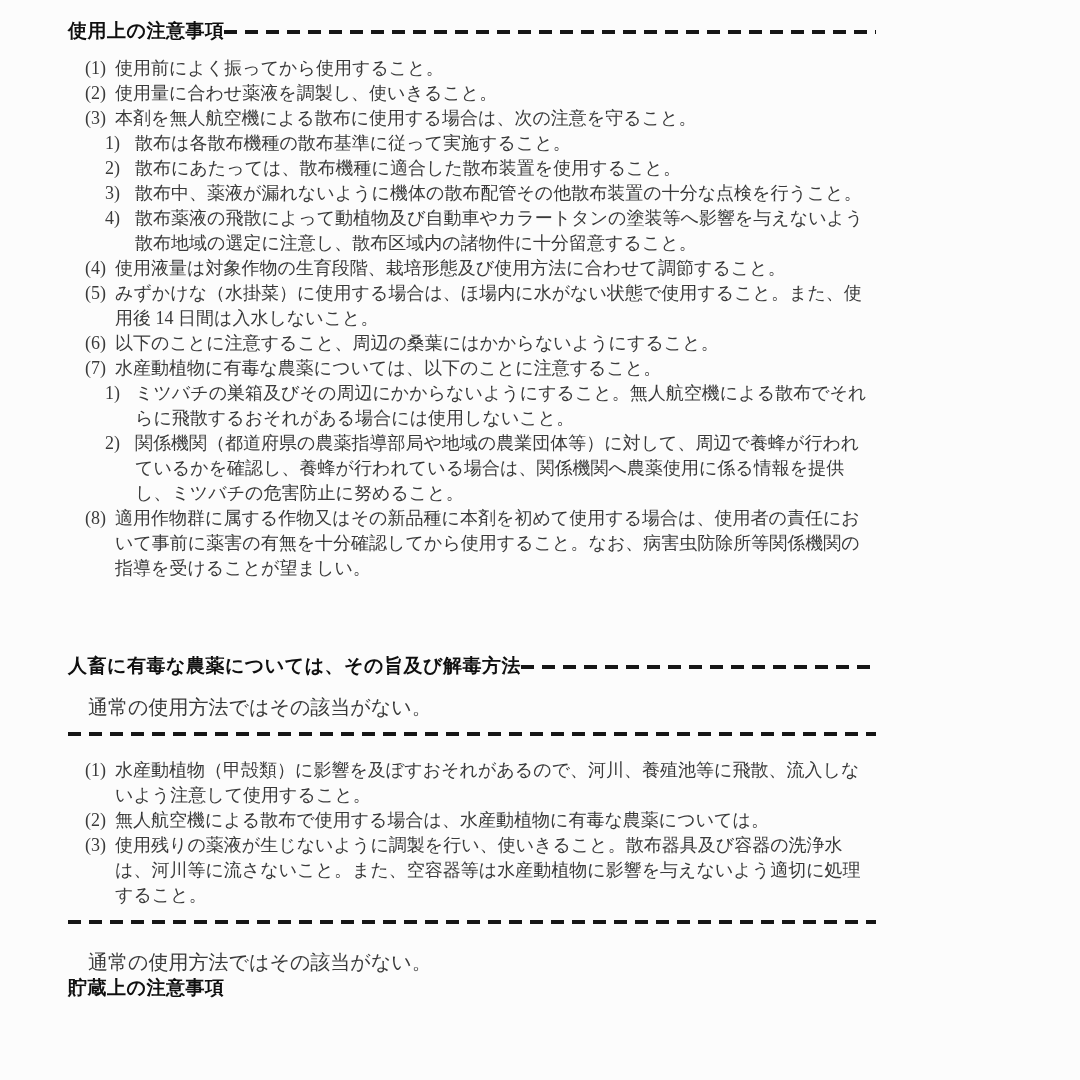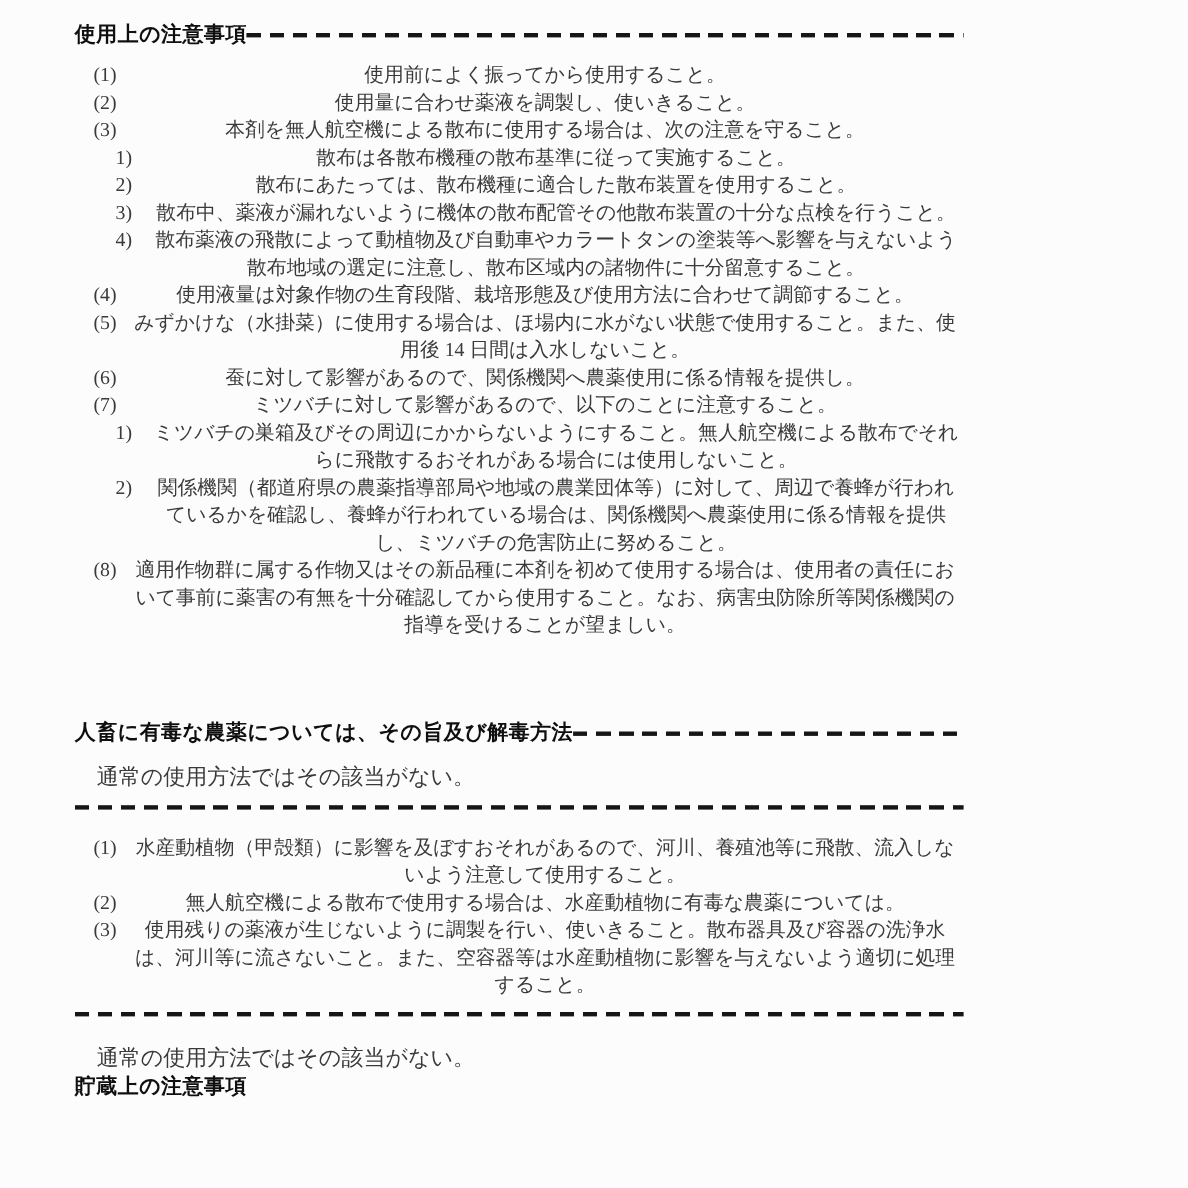--- a/index.html
+++ b/index.html
@@ -36,21 +36,21 @@
     background:repeating-linear-gradient(to right,#161616 0 13px,transparent 13px 21px);
   }
   .items{margin-top:12px;}
   .item{
     display:flex;
     font-size:18px;
     line-height:25px;
     color:#3a3a3a;
   }
   .item .num{flex:none;width:30px;}
-  .item .txt{flex:1;text-align:center;}
+  .item .txt{flex:1;}
   .lv1{margin-left:17px;}
   .lv2{margin-left:37px;}
   .body-text{
     margin:16px 0 0 20px;
     font-size:20px;
     line-height:25px;
     color:#3a3a3a;
   }
   .gap-large{margin-top:72px;}
 </style>
@@ -96,25 +96,25 @@
       <div class="item lv1">
           <span class="num">(4)</span>
           <span class="txt">使用液量は対象作物の生育段階、栽培形態及び使用方法に合わせて調節すること。</span>
         </div>
       <div class="item lv1">
           <span class="num">(5)</span>
           <span class="txt">みずかけな（水掛菜）に使用する場合は、ほ場内に水がない状態で使用すること。また、使用後 14 日間は入水しないこと。</span>
         </div>
       <div class="item lv1">
           <span class="num">(6)</span>
-          <span class="txt">蚕に対して影響があるので、関係機関へ農薬使用に係る情報を提供し。</span>
+          <span class="txt">以下のことに注意すること、周辺の桑葉にはかからないようにすること。</span>
         </div>
       <div class="item lv1">
           <span class="num">(7)</span>
-          <span class="txt">ミツバチに対して影響があるので、以下のことに注意すること。</span>
+          <span class="txt">水産動植物に有毒な農薬については、以下のことに注意すること。</span>
         </div>
       <div class="item lv2">
           <span class="num">1)</span>
           <span class="txt">ミツバチの巣箱及びその周辺にかからないようにすること。無人航空機による散布でそれらに飛散するおそれがある場合には使用しないこと。</span>
         </div>
       <div class="item lv2">
           <span class="num">2)</span>
           <span class="txt">関係機関（都道府県の農薬指導部局や地域の農業団体等）に対して、周辺で養蜂が行われているかを確認し、養蜂が行われている場合は、関係機関へ農薬使用に係る情報を提供し、ミツバチの危害防止に努めること。</span>
         </div>
       <div class="item lv1">

